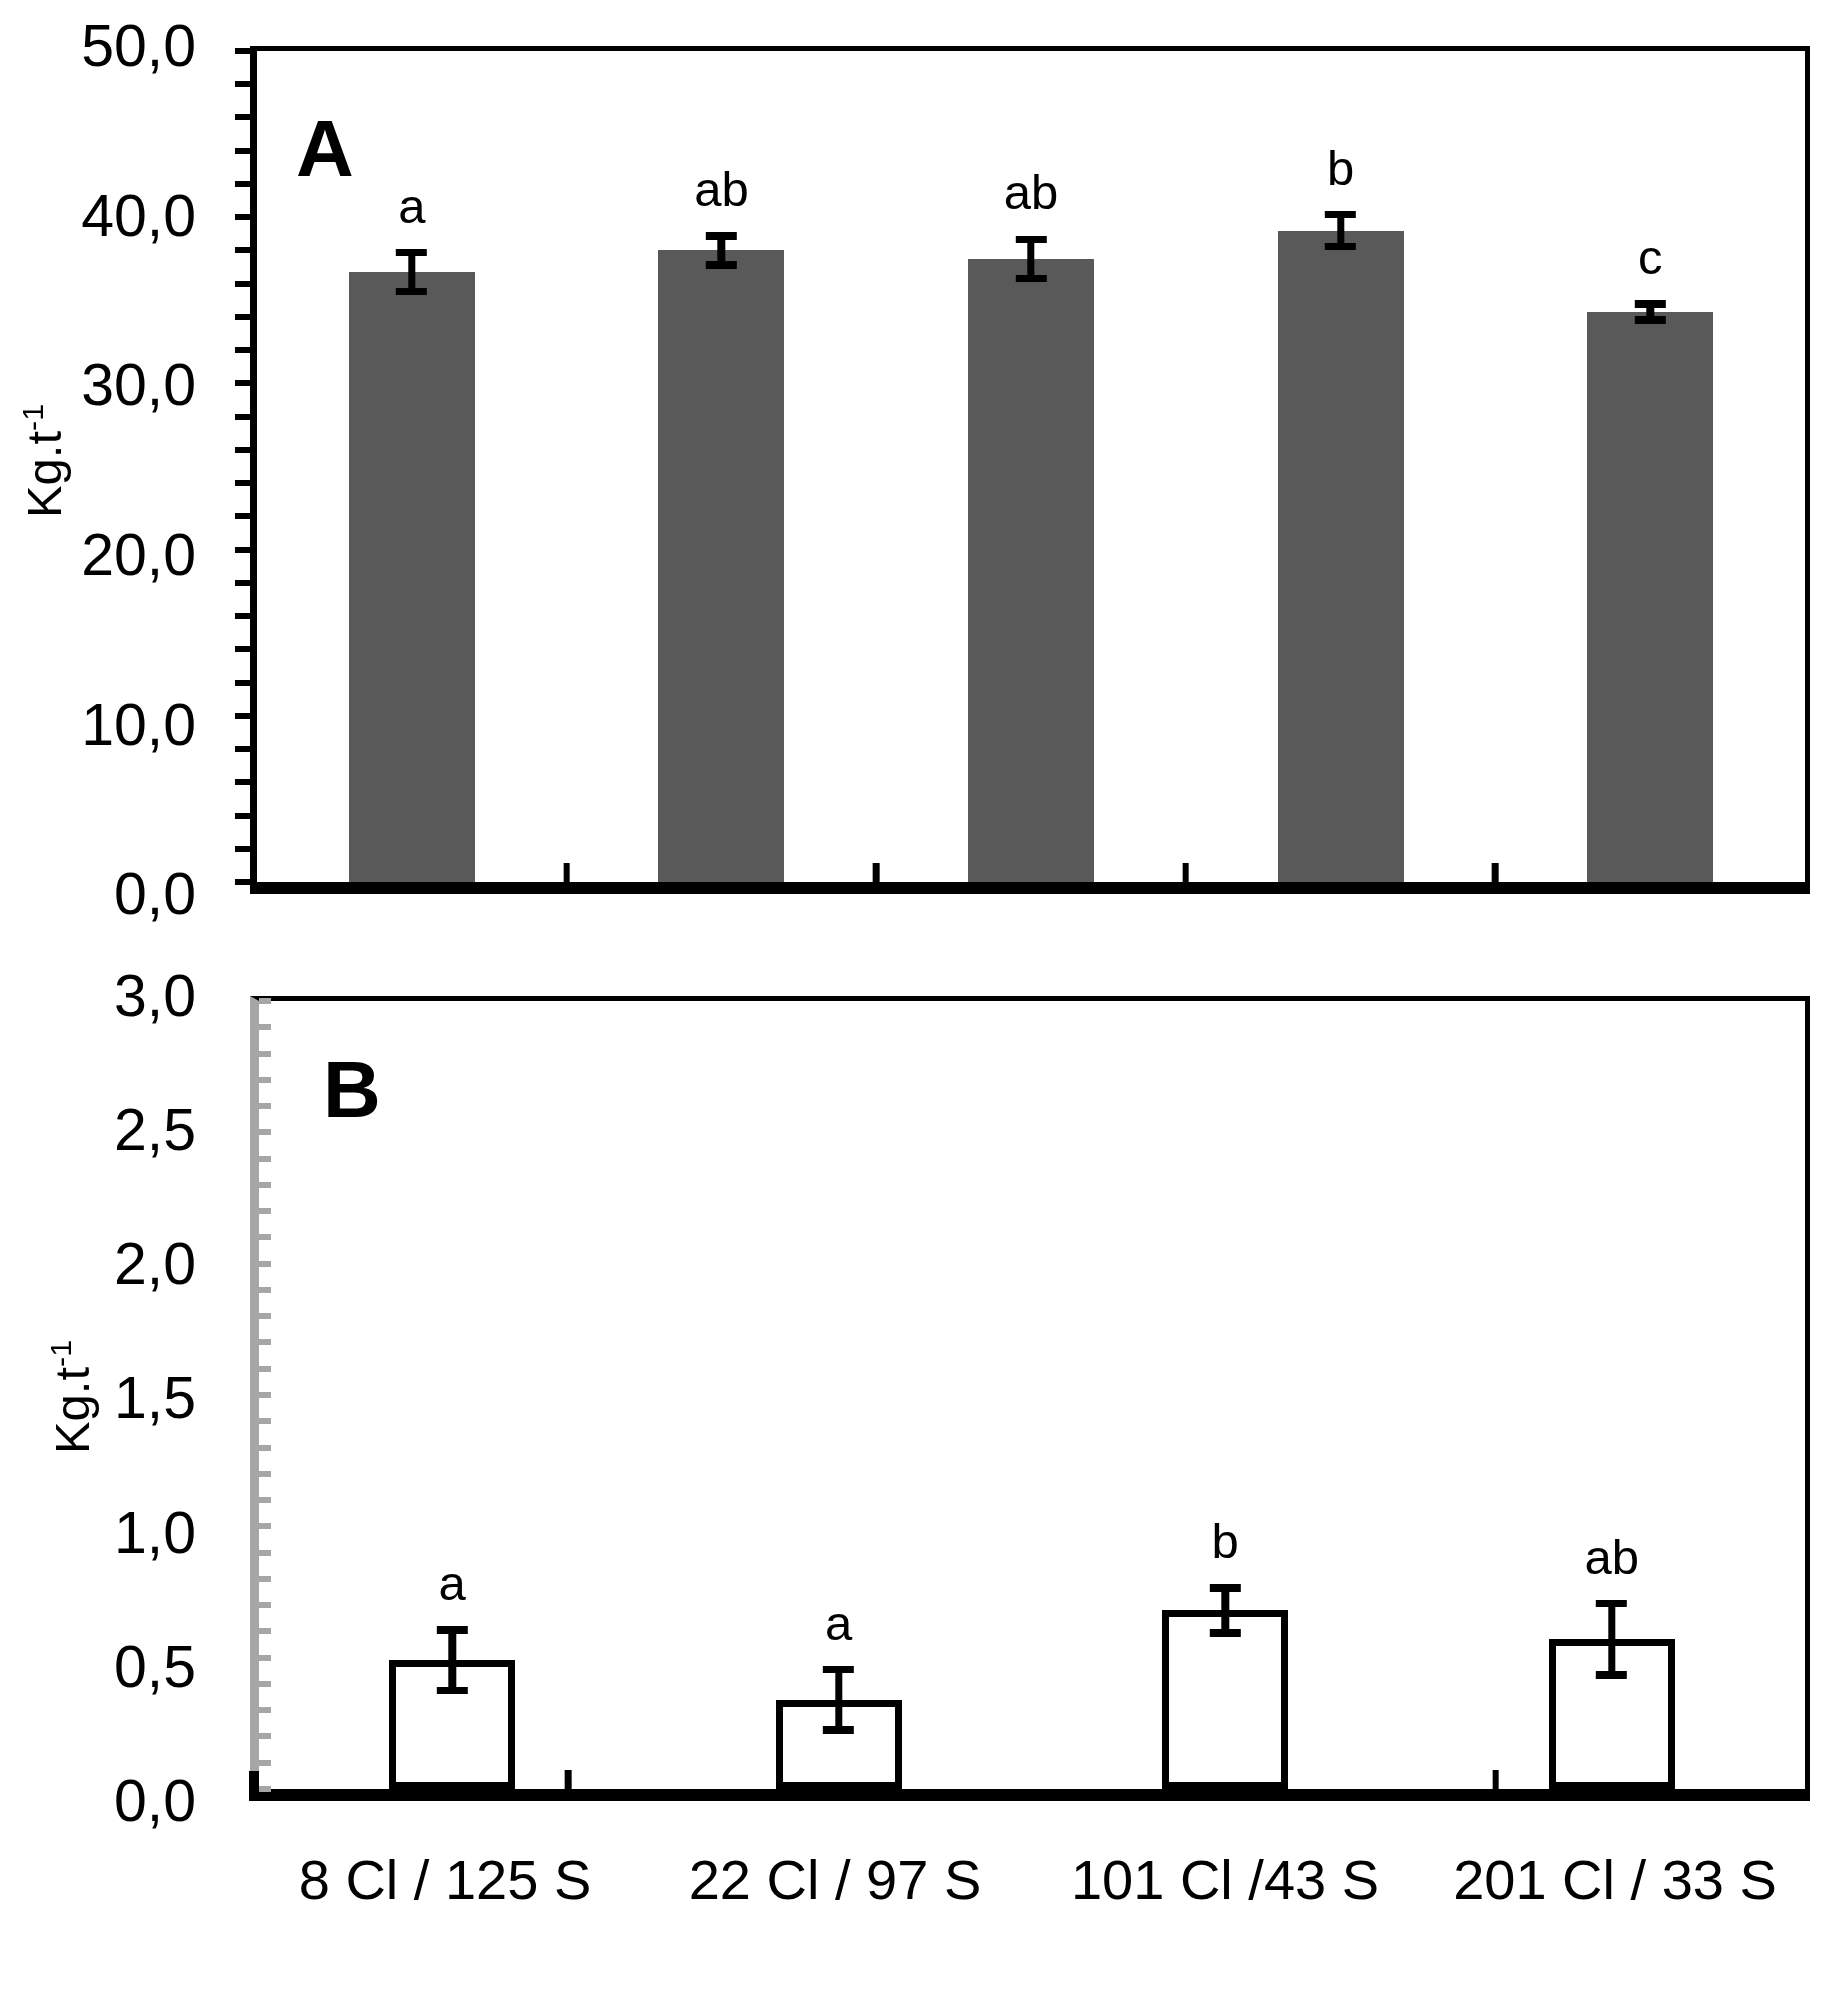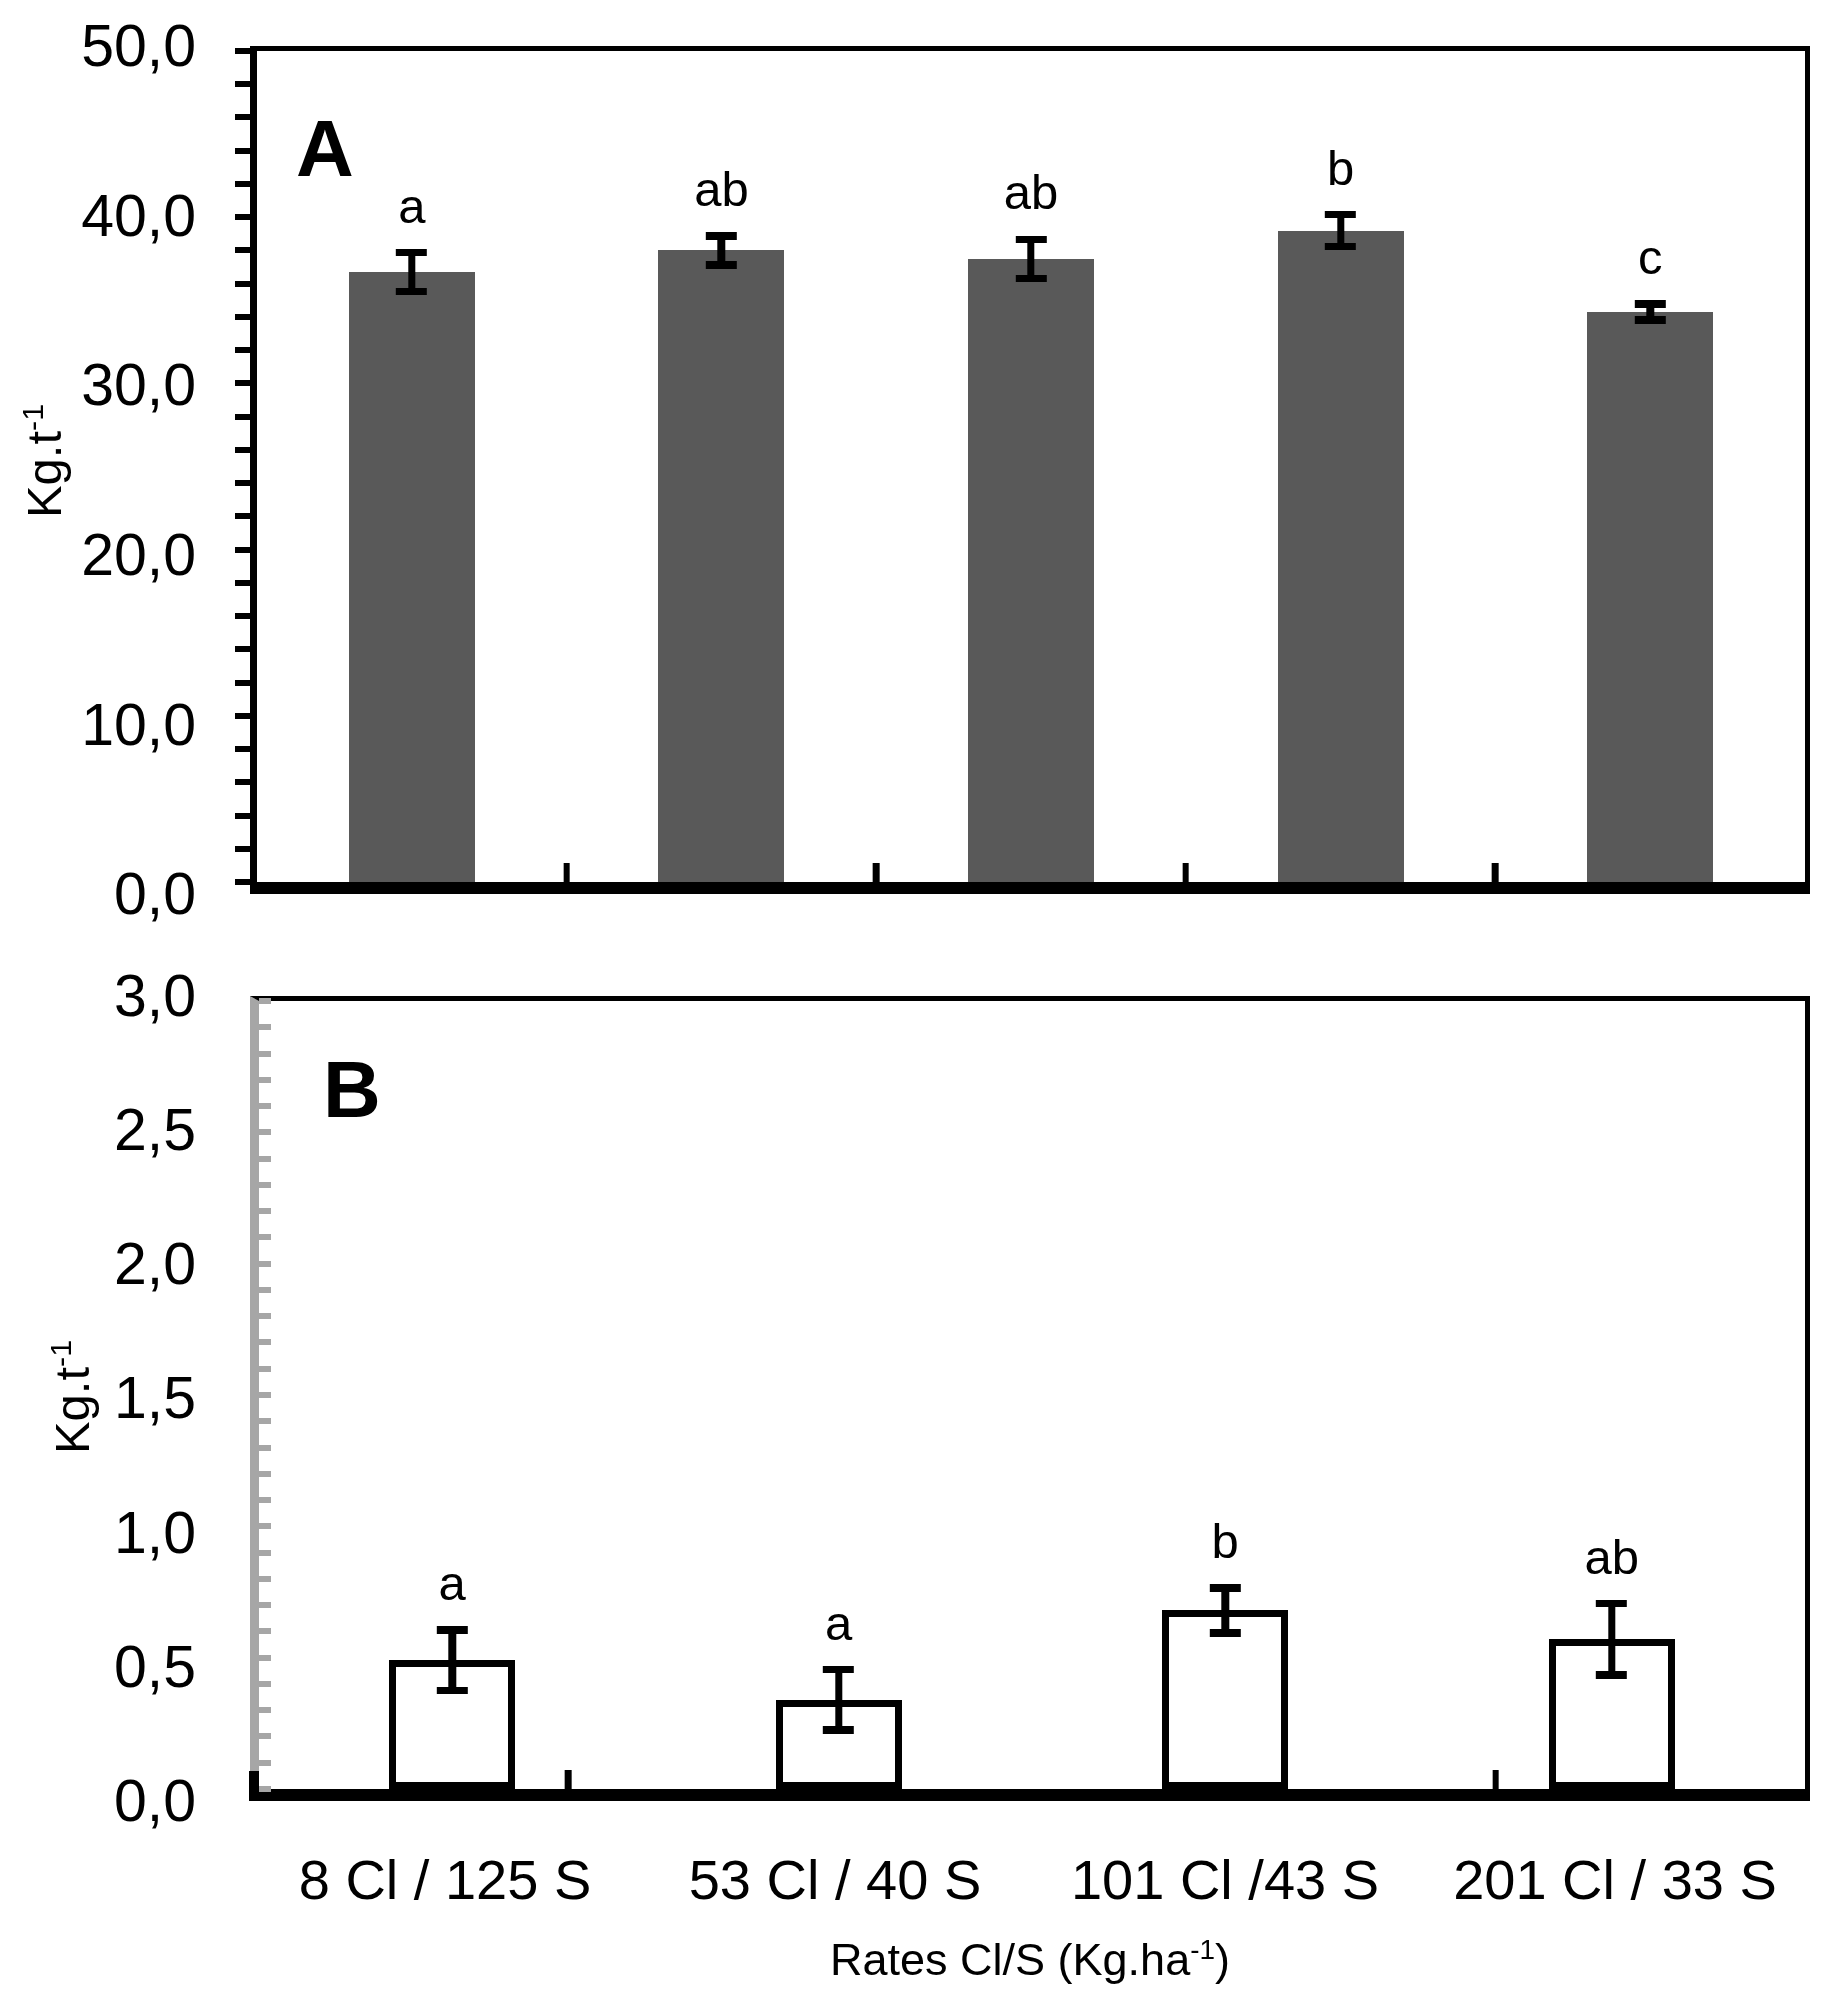--- a/index.html
+++ b/index.html
@@ -266,22 +266,19 @@
       <div class="ylab" style="top: 1533px;">1,0</div>
       <div class="ylab" style="top: 1667px;">0,5</div>
       <div class="ylab" style="top: 1801px;">0,0</div>
     </div>
   <div class="ytitle" style="left:71px;top:1397px;">
     <span>Kg.t</span><sup>-1</sup>
   </div>
 
   <div class="xlabels" id="xlabels">
       <div class="xcat">8 Cl / 125 S</div>
-      <div class="xcat">53 Cl / 40 S</div>
+      <div class="xcat">22 Cl / 97 S</div>
       <div class="xcat">101 Cl /43 S</div>
       <div class="xcat">201 Cl / 33 S</div>
     </div>
-  <div class="xtitle">
-    <span>Rates Cl/S (Kg.ha</span><sup>-1</sup><span>)</span>
-  </div>
 
 </div>
 
 
 </body></html>

